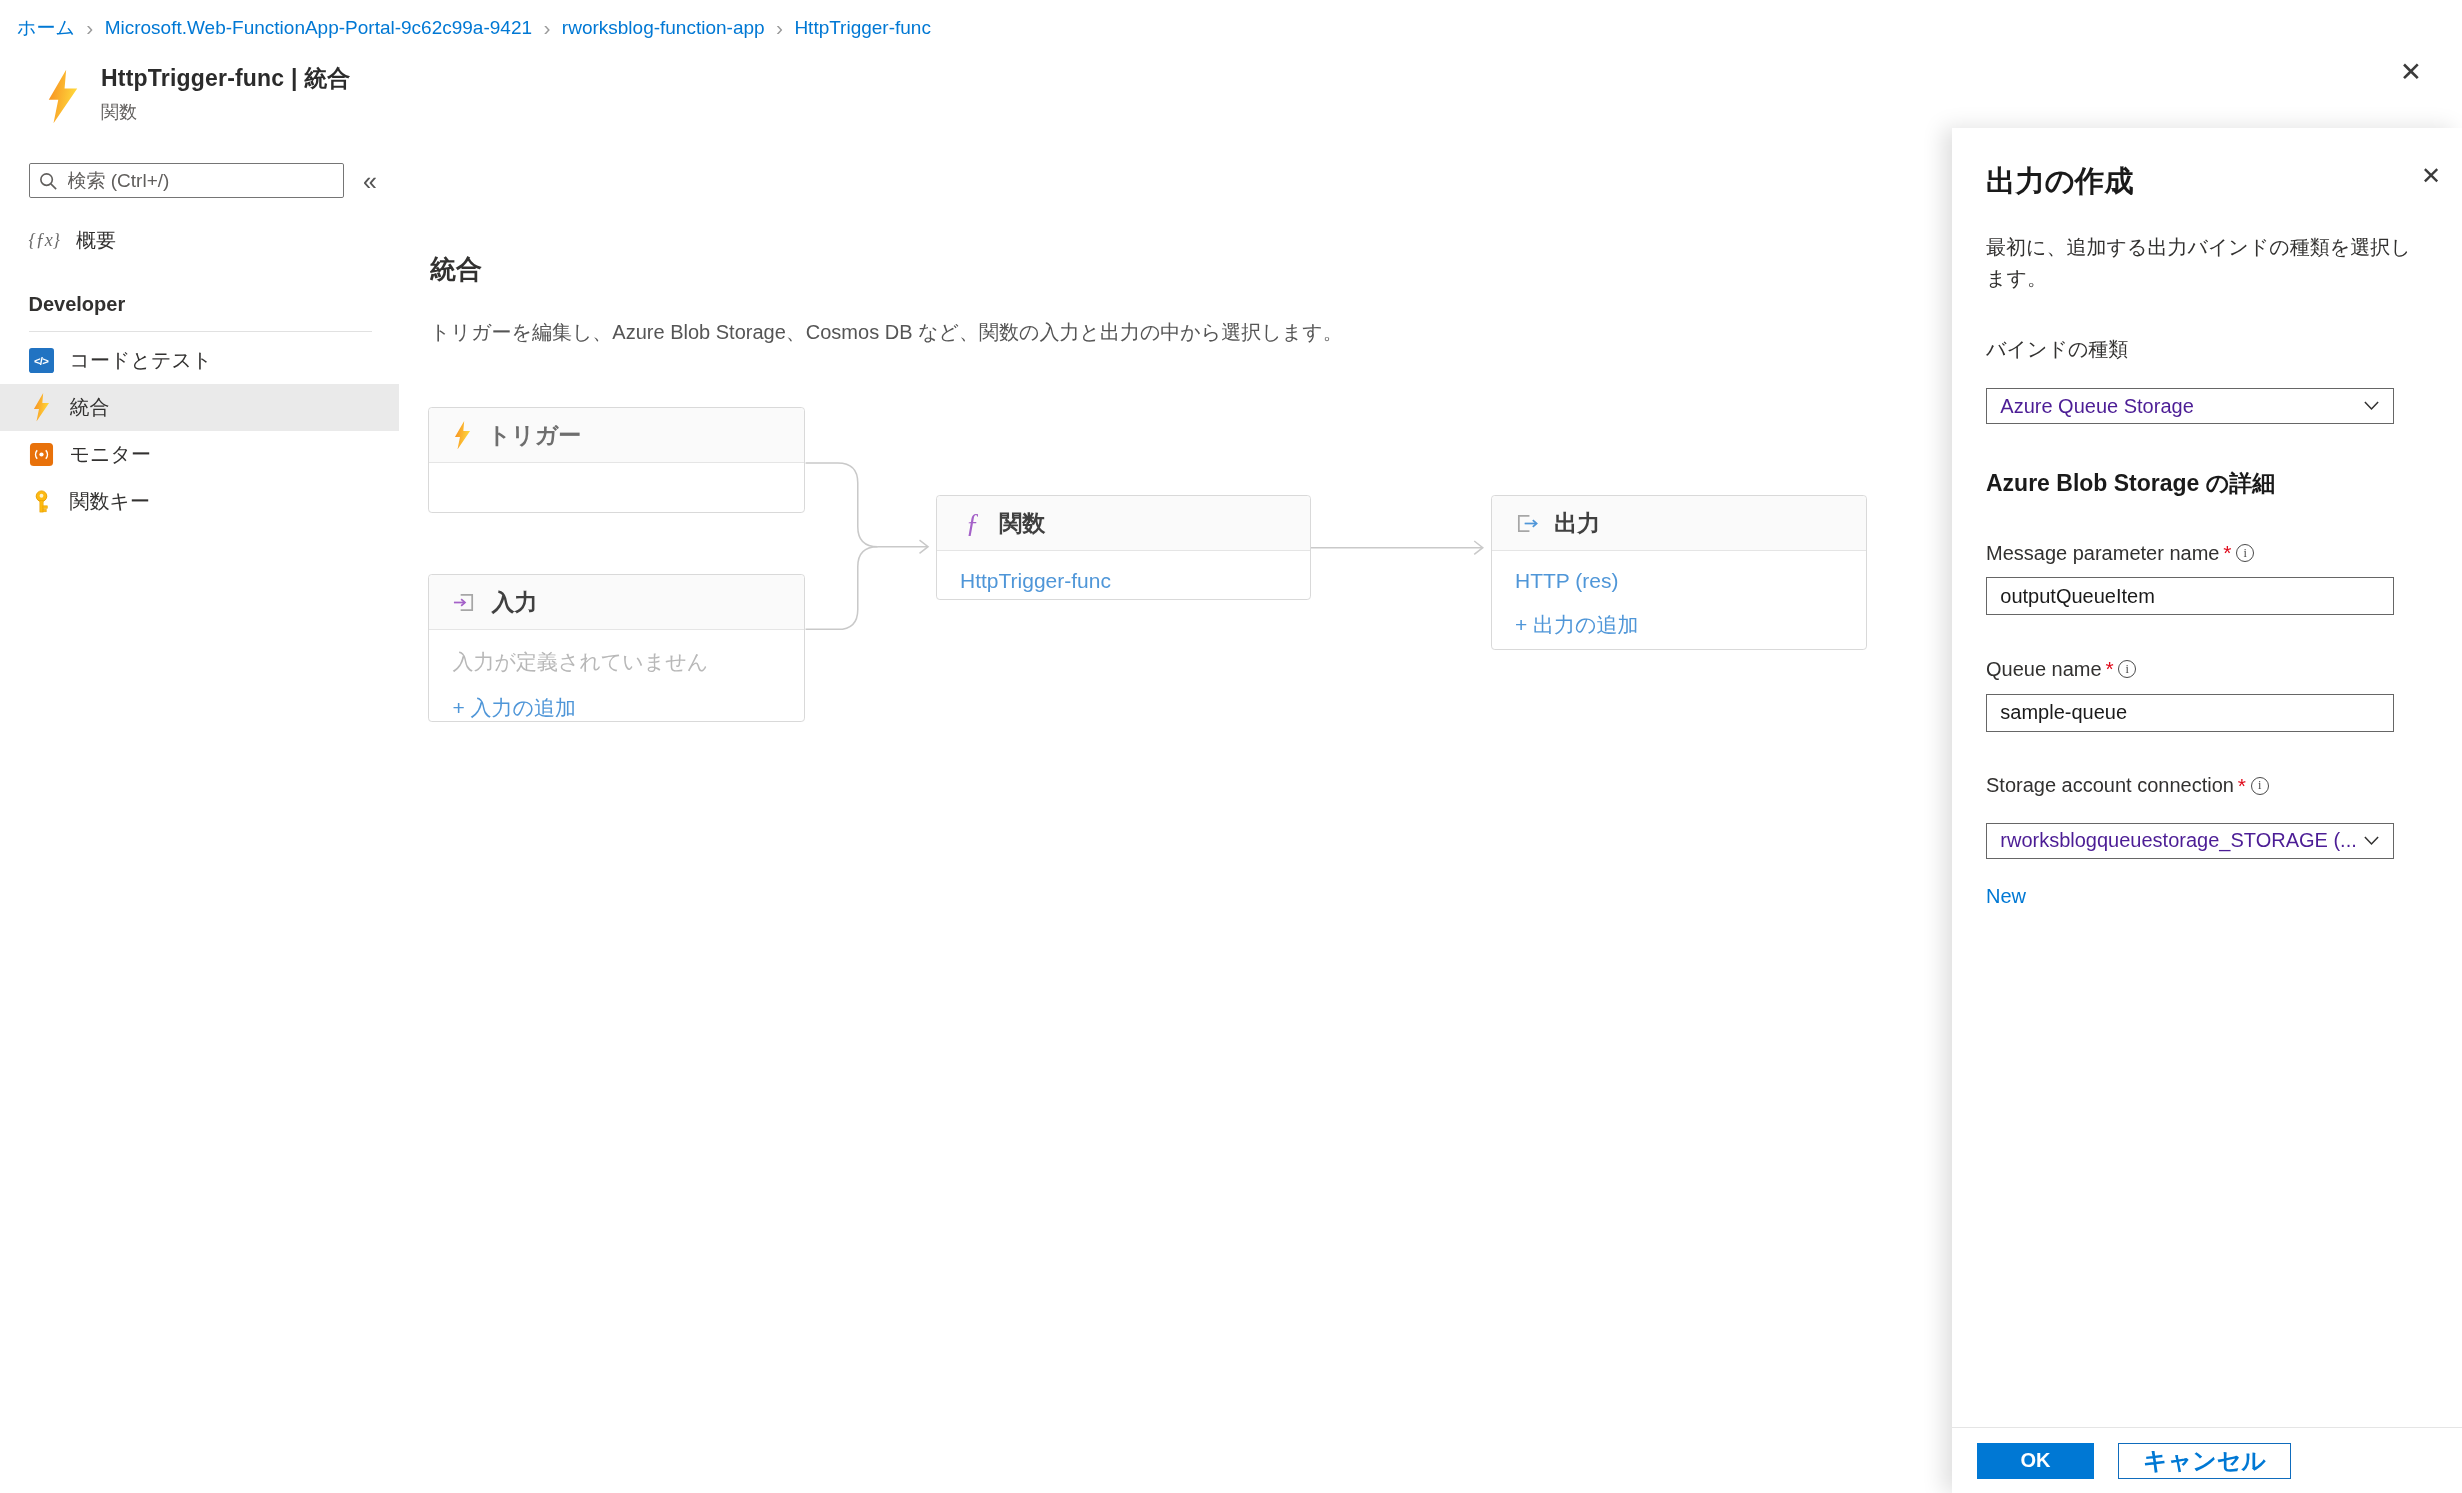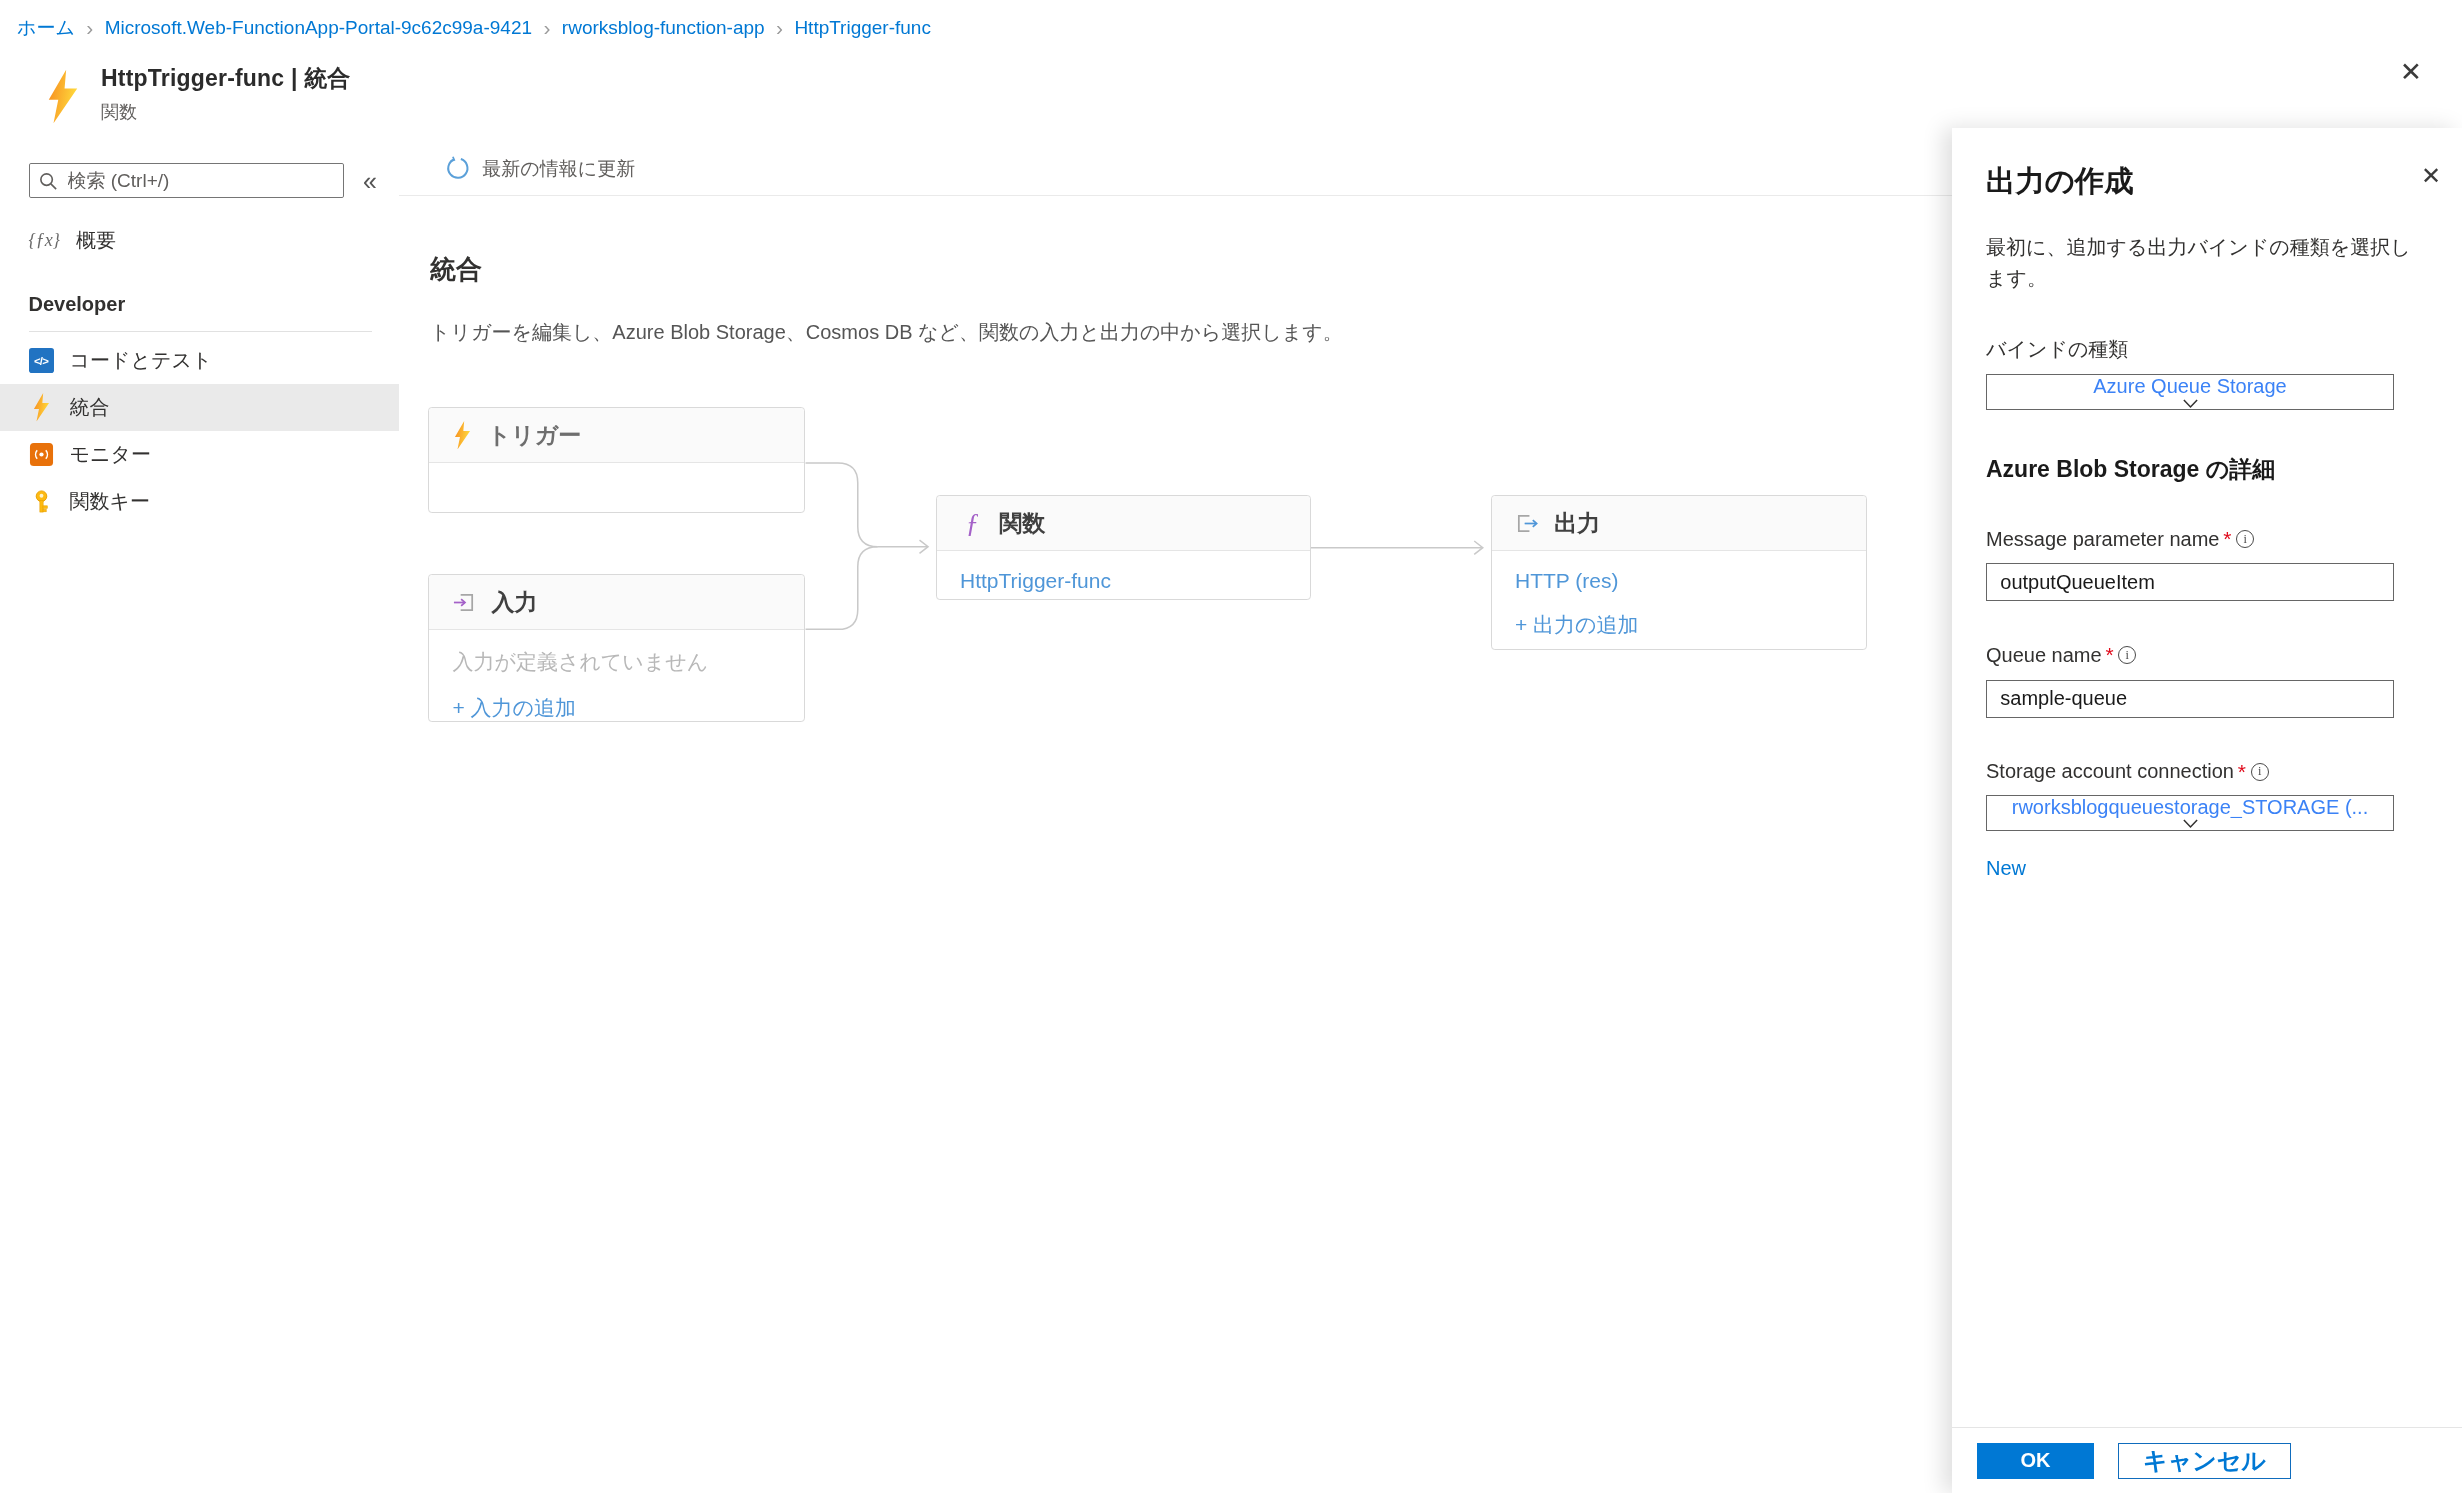--- a/index.html
+++ b/index.html
@@ -71,23 +71,23 @@
   .panel-title { margin-top:34px; font-size:29.4px; font-weight:bold; color:#1a1a1a; }
   .panel-close { position:absolute; top:36px; right:21px; font-size:24px; color:#3b3b3b;
                  cursor:pointer; line-height:1; font-weight:300; }
   .panel-desc { margin-top:30px; font-size:20px; line-height:1.55; color:#323130; width:437px; }
   .fld-label { margin-top:42px; font-size:20px; display:flex; align-items:center; }
   .req::after { content:"*"; color:#e00b1c; font-size:21px; margin:0 4.7px 0 3.8px; }
   .info-dot { width:18px; height:18px; border:1.2px solid #4a4a4a; border-radius:50%;
               display:inline-flex; align-items:center; justify-content:center;
               font-size:12.3px; color:#4a4a4a; }
   .info-dot::before { content:"i"; font-family:"Liberation Serif","DejaVu Serif",serif; }
-  .select-box { margin-top:11px; width:408px; height:36px; border:0.9px solid #666;
+  .select-box { margin-top:25px; width:408px; height:36px; border:0.9px solid #666;
                 display:flex; align-items:center; padding:0 13.3px; font-size:20px;
-                color:#3b82f6; cursor:pointer; background:#fff;flex-direction:column; }
+                color:#4c1d95; cursor:pointer; background:#fff; }
   .select-box .sel-text { flex:1; white-space:nowrap; overflow:hidden; }
   .details-heading { margin-top:44px; font-size:23px; font-weight:bold; color:#1a1a1a; }
   .text-input { margin-top:12.3px; width:408px; height:38px; border:0.9px solid #666;
                 padding:0 13.3px; font-size:20px; color:#1a1a1a; font-family:inherit; outline:none; }
   .new-link { display:inline-block; margin-top:26.6px; font-size:20px; color:#0078d4; }
   .panel-footer { position:absolute; bottom:0; left:0; right:0; height:66px;
                   border-top:0.9px solid #e5e5e5; display:flex; align-items:center;
                   padding:0 25px; gap:24px; background:#fff; }
   .btn-ok { width:117px; height:36px; background:#0078d4; color:#fff; border:0.9px solid #0078d4;
             font-size:20px; font-weight:bold; cursor:pointer; font-family:inherit; }
@@ -173,27 +173,20 @@
         <rect x="11.3" y="12" width="3.4" height="12" fill="#fdba12" stroke="#e8a000" stroke-width=".6"></rect>
         <rect x="14.5" y="17.5" width="4.5" height="2.6" fill="#fdba12" stroke="#e8a000" stroke-width=".6"></rect>
         <rect x="14.5" y="21.3" width="3.4" height="2.4" fill="#fdba12" stroke="#e8a000" stroke-width=".6"></rect>
       </svg>
       <span>関数キー</span>
     </div>
   </div>
 </div>
 
 <div class="main">
-  <div class="toolbar">
-    <svg width="25" height="25" viewBox="0 0 26 26">
-      <path d="M9.2 3.6 A10 10 0 1 0 16.5 3.2" fill="none" stroke="#5ba0d9" stroke-width="2.1"></path>
-      <path d="M8.2 0.8 L9.6 4.2 L5.9 5.4" fill="none" stroke="#5ba0d9" stroke-width="1.8"></path>
-    </svg>
-    <span>最新の情報に更新</span>
-  </div>
 
   <div class="main-heading">統合</div>
   <div class="main-desc">トリガーを編集し、Azure Blob Storage、Cosmos DB など、関数の入力と出力の中から選択します。</div>
 
   <svg class="connectors" width="1553" height="722" viewBox="0 0 1635 760">
     <g fill="none" stroke="#c9c9c9" stroke-width="1.6">
       <path d="M428 338 H462 Q483 338 483 359 V405 Q483 426 504 426"></path>
       <path d="M428 513 H462 Q483 513 483 492 V447 Q483 426 504 426"></path>
       <path d="M504 426 H556"></path>
       <polyline points="548,419 557,426 548,433"></polyline>

